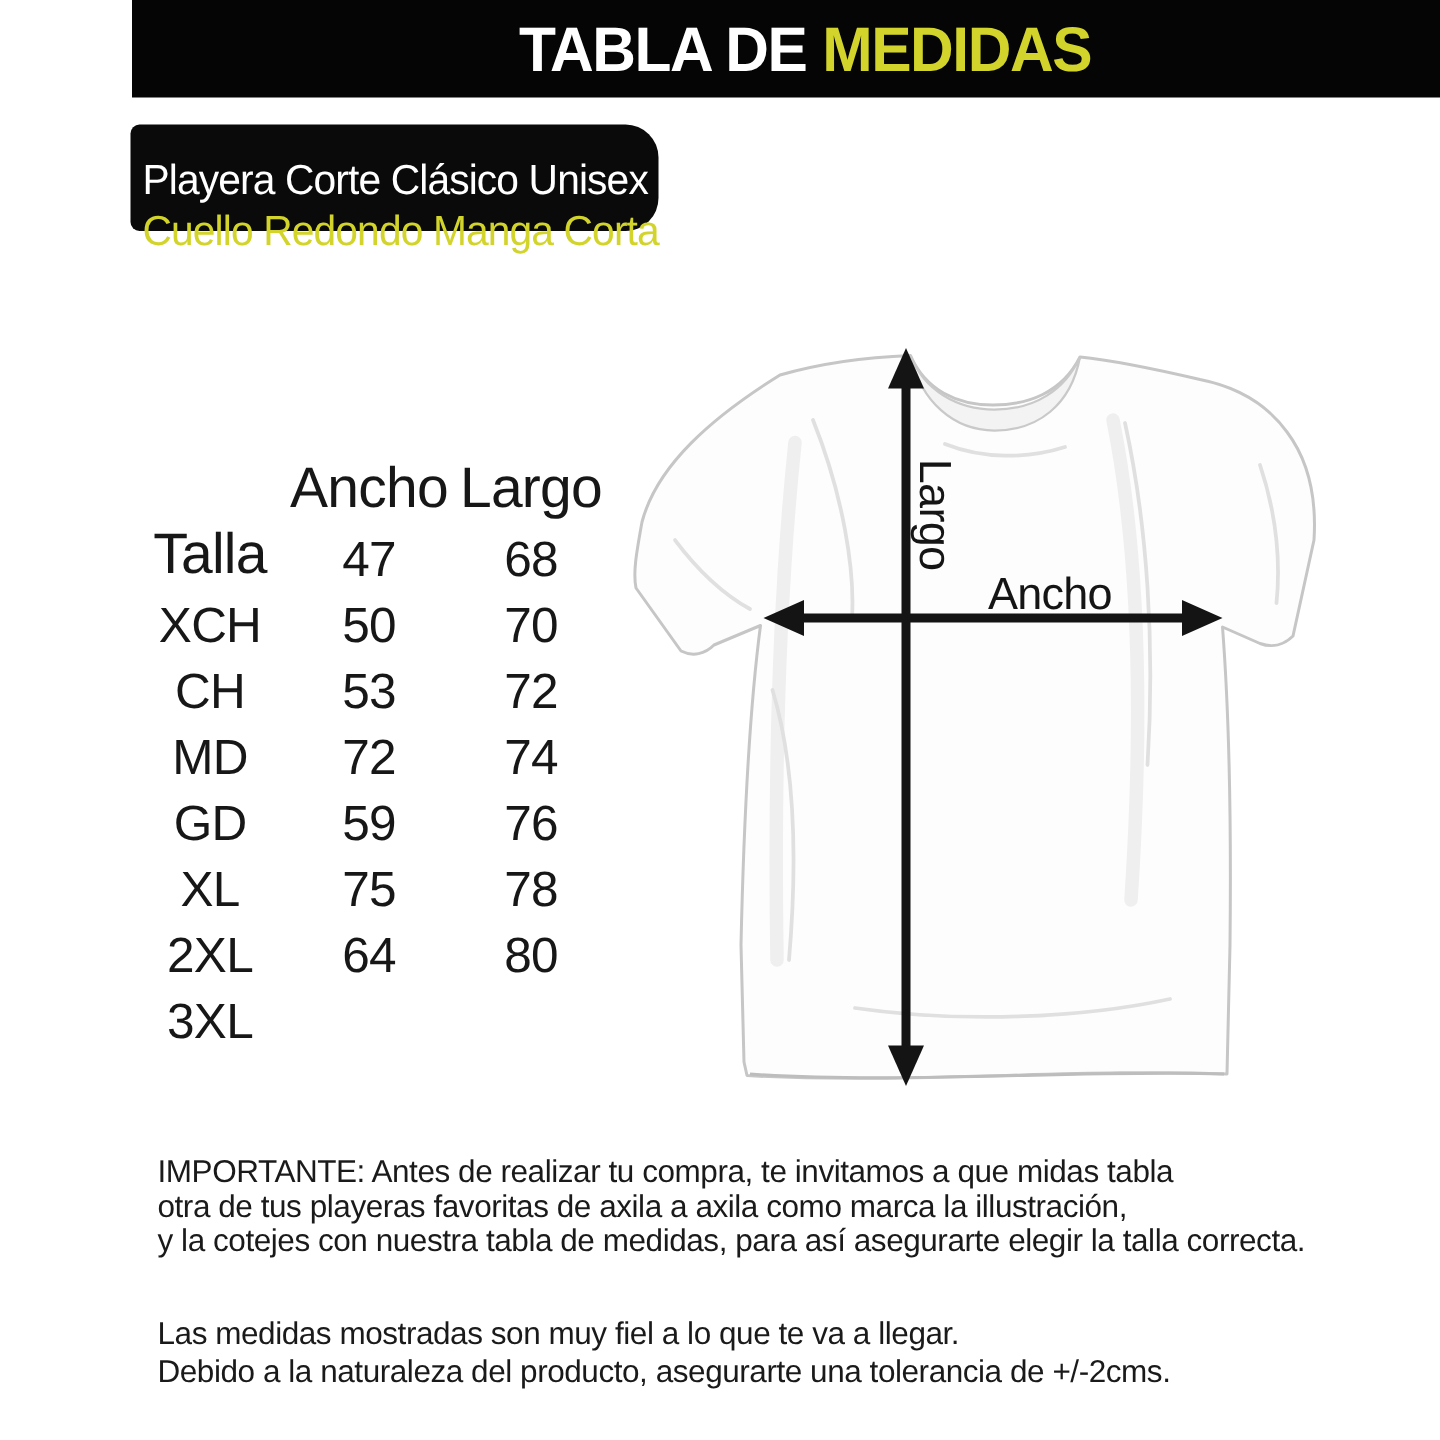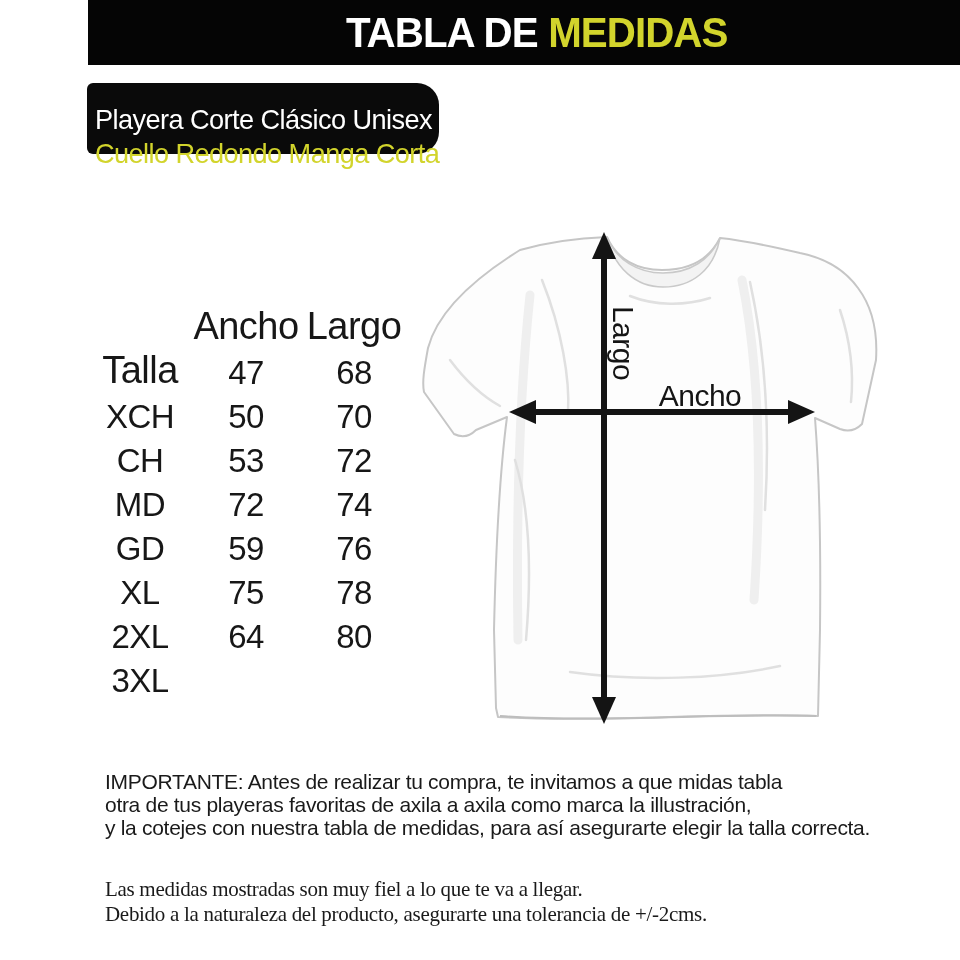--- a/index.html
+++ b/index.html
@@ -34,21 +34,21 @@
   .tcell{width:108px;text-align:center;font-size:33px;line-height:44px;letter-spacing:-0.5px;font-weight:400;color:#171717;}
   .tcell:first-child{width:104px;margin-top:44px;}
   .trow.head .tcell{font-size:38px;line-height:46px;font-weight:500;}
   
   .diagram{position:absolute;left:420px;top:210px;width:540px;height:540px;}
   
   .note{position:absolute;left:105px;width:800px;}
   .note-important{top:770px;}
   .note-important div{font-size:21px;line-height:23px;letter-spacing:-0.3px;white-space:nowrap;}
   .note-fidelity{top:877px;}
-  .note-fidelity div{font-size:21px;line-height:25px;letter-spacing:-0.3px;white-space:nowrap;font-family:Liberation Serif, serif;}
+  .note-fidelity div{font-size:21px;line-height:25px;letter-spacing:-0.3px;white-space:nowrap;}
 </style>
 </head>
 <body>
 
 <div class="page">
 
   <div class="banner">
     <h1>
       <span class="t-white">TABLA DE</span>
       <span class="t-yellow">MEDIDAS</span>

